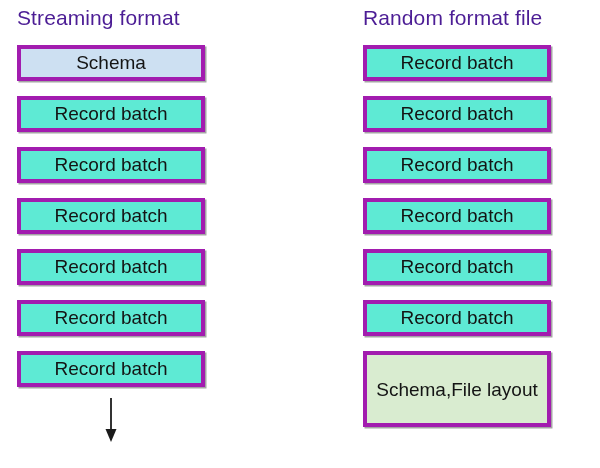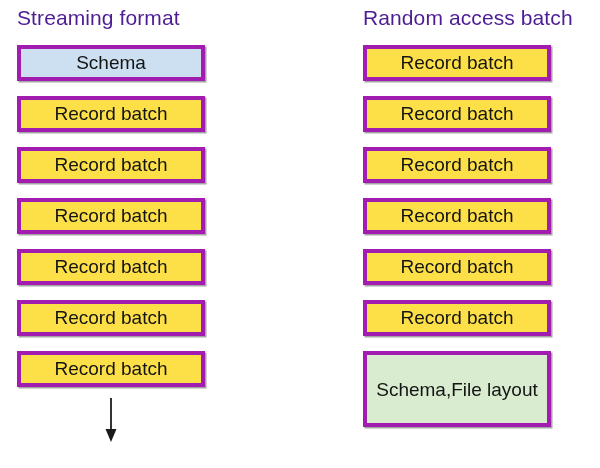--- a/index.html
+++ b/index.html
@@ -59,21 +59,21 @@
     align-items: center;
     justify-content: center;
     font-size: 19px;
     line-height: 22px;
     color: #141414;
     box-shadow: 1.5px 1.5px 0 rgba(90,90,90,0.55);
     white-space: nowrap;
   }
 
   .box.schema  { background: #cde0f2; }
-  .box.record  { background: #fde047; }
+  .box.record  { background: #5eead4; }
   .box.footer  {
     background: #d9ecd0;
     height: 76px;
     flex-direction: row;
     line-height: 25px;
   }
   .box.footer .line2 { display: block; }
 
   
   .arrow-wrap {
@@ -119,21 +119,21 @@
 
     <div class="arrow-wrap">
       <svg class="arrow-svg" width="188" height="50" viewBox="0 0 188 50">
         <line x1="94" y1="2" x2="94" y2="36" stroke="#333333" stroke-width="2"></line>
         <polygon points="94,46 88.5,33 99.5,33" fill="#1a1a1a"></polygon>
       </svg>
     </div>
   </div>
 
   <div class="column right">
-    <div class="col-title">Random access batch</div>
+    <div class="col-title">Random format file</div>
 
     <div class="boxes">
       <div class="box record">
         <span>Record batch</span>
       </div>
       <div class="box record">
         <span>Record batch</span>
       </div>
       <div class="box record">
         <span>Record batch</span>

